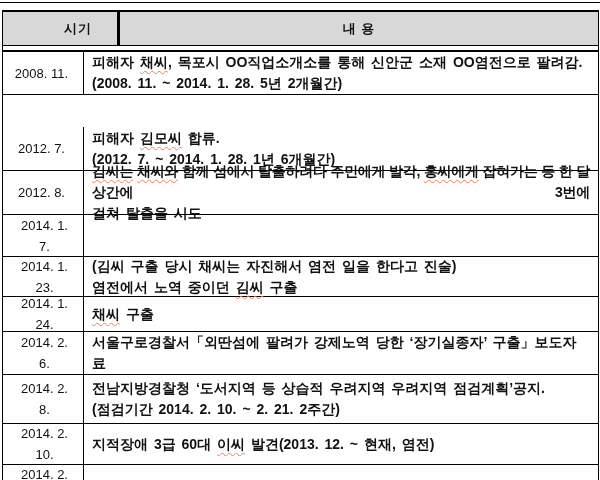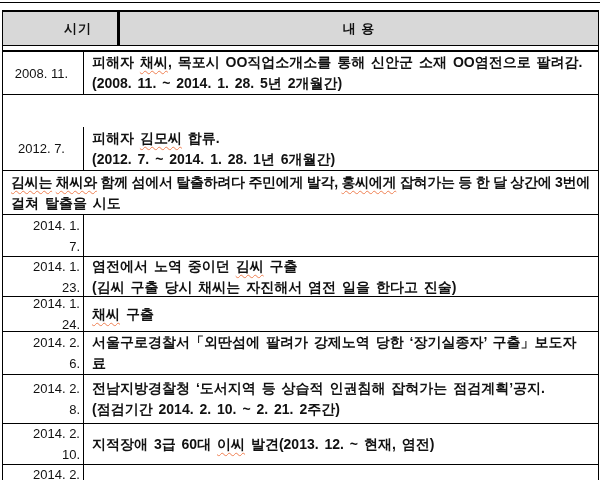--- a/index.html
+++ b/index.html
@@ -40,21 +40,21 @@
   }
   .row { display: flex; box-sizing: border-box; border-bottom: 1px solid #000; }
   .row:last-child { border-bottom: none; }
   .date-cell {
     width: 81px; box-sizing: border-box; border-right: 1px solid #000;
     display: flex; flex-direction: column; justify-content: center;
     font-size: 13px; line-height: 21px;
     padding: 0 3px 0 6px;
   }
   .date-cell.single { align-items: center; padding-left: 0; }
-  .date-cell.multi  { align-items: flex-end; }
+  .date-cell.multi  { align-items: center; }
   .content-cell {
     flex: 1; min-width: 0;
     display: flex; flex-direction: column; justify-content: center;
     font-size: 14px; line-height: 21px;
     padding: 0 8px;
     word-spacing: 2px;
     font-weight: bold;
   }
   .content-line { white-space: normal; }
   .content-line.stretch {
@@ -95,39 +95,42 @@
         <div class="row" style="height: 44px; margin-top: 32px;">
           <div class="date-cell single">
             <div class="date-line">2012. 7.</div>
           </div>
           <div class="content-cell">
             <div class="content-line">피해자 <span class="sp">김모씨</span> 합류.</div>
             <div class="content-line">(2012. 7. ~ 2014. 1. 28. 1년 6개월간)</div>
           </div>
         </div>
         <div class="row" style="height: 44px;">
+          <div class="date-cell single">
+            <div class="date-line">2012. 8.</div>
+          </div>
           <div class="content-cell">
             <div class="content-line stretch"><span class="sp">김씨는</span> <span class="sp">채씨와</span> 함께 섬에서 탈출하려다 주민에게 발각, <span class="sp">홍씨에게</span> 잡혀가는 등 한 달 상간에 3번에</div>
             <div class="content-line">걸쳐 탈출을 시도</div>
           </div>
         </div>
         <div class="row" style="height: 42px;">
           <div class="date-cell multi">
             <div class="date-line">2014. 1.</div>
             <div class="date-line">7.</div>
           </div>
         </div>
         <div class="row" style="height: 40px;">
           <div class="date-cell multi">
             <div class="date-line">2014. 1.</div>
             <div class="date-line">23.</div>
           </div>
           <div class="content-cell">
+            <div class="content-line">(김씨 구출 당시 채씨는 자진해서 염전 일을 한다고 진술)</div>
             <div class="content-line">염전에서 노역 중이던 <span class="sp">김씨</span> 구출</div>
-            <div class="content-line">(김씨 구출 당시 채씨는 자진해서 염전 일을 한다고 진술)</div>
           </div>
         </div>
         <div class="row" style="height: 35px;">
           <div class="date-cell multi">
             <div class="date-line">2014. 1.</div>
             <div class="date-line">24.</div>
           </div>
           <div class="content-cell">
             <div class="content-line"><span class="sp">채씨</span> 구출</div>
           </div>
@@ -140,21 +143,21 @@
           <div class="content-cell">
             <div class="content-line">서울구로경찰서「외딴섬에 팔려가 강제노역 당한 ‘장기실종자’ 구출」보도자료</div>
           </div>
         </div>
         <div class="row" style="height: 49px;">
           <div class="date-cell multi">
             <div class="date-line">2014. 2.</div>
             <div class="date-line">8.</div>
           </div>
           <div class="content-cell">
-            <div class="content-line">전남지방경찰청 ‘도서지역 등 상습적 인권침해 잡혀가는 점검계획’공지.</div>
+            <div class="content-line">전남지방경찰청 ‘도서지역 등 상습적 우려지역 우려지역 점검계획’공지.</div>
             <div class="content-line">(점검기간 2014. 2. 10. ~ 2. 21. 2주간)</div>
           </div>
         </div>
         <div class="row" style="height: 41px;">
           <div class="date-cell multi">
             <div class="date-line">2014. 2.</div>
             <div class="date-line">10.</div>
           </div>
           <div class="content-cell">
             <div class="content-line">지적장애 3급 60대 <span class="sp">이씨</span> 발견(2013. 12. ~ 현재, 염전)</div>

